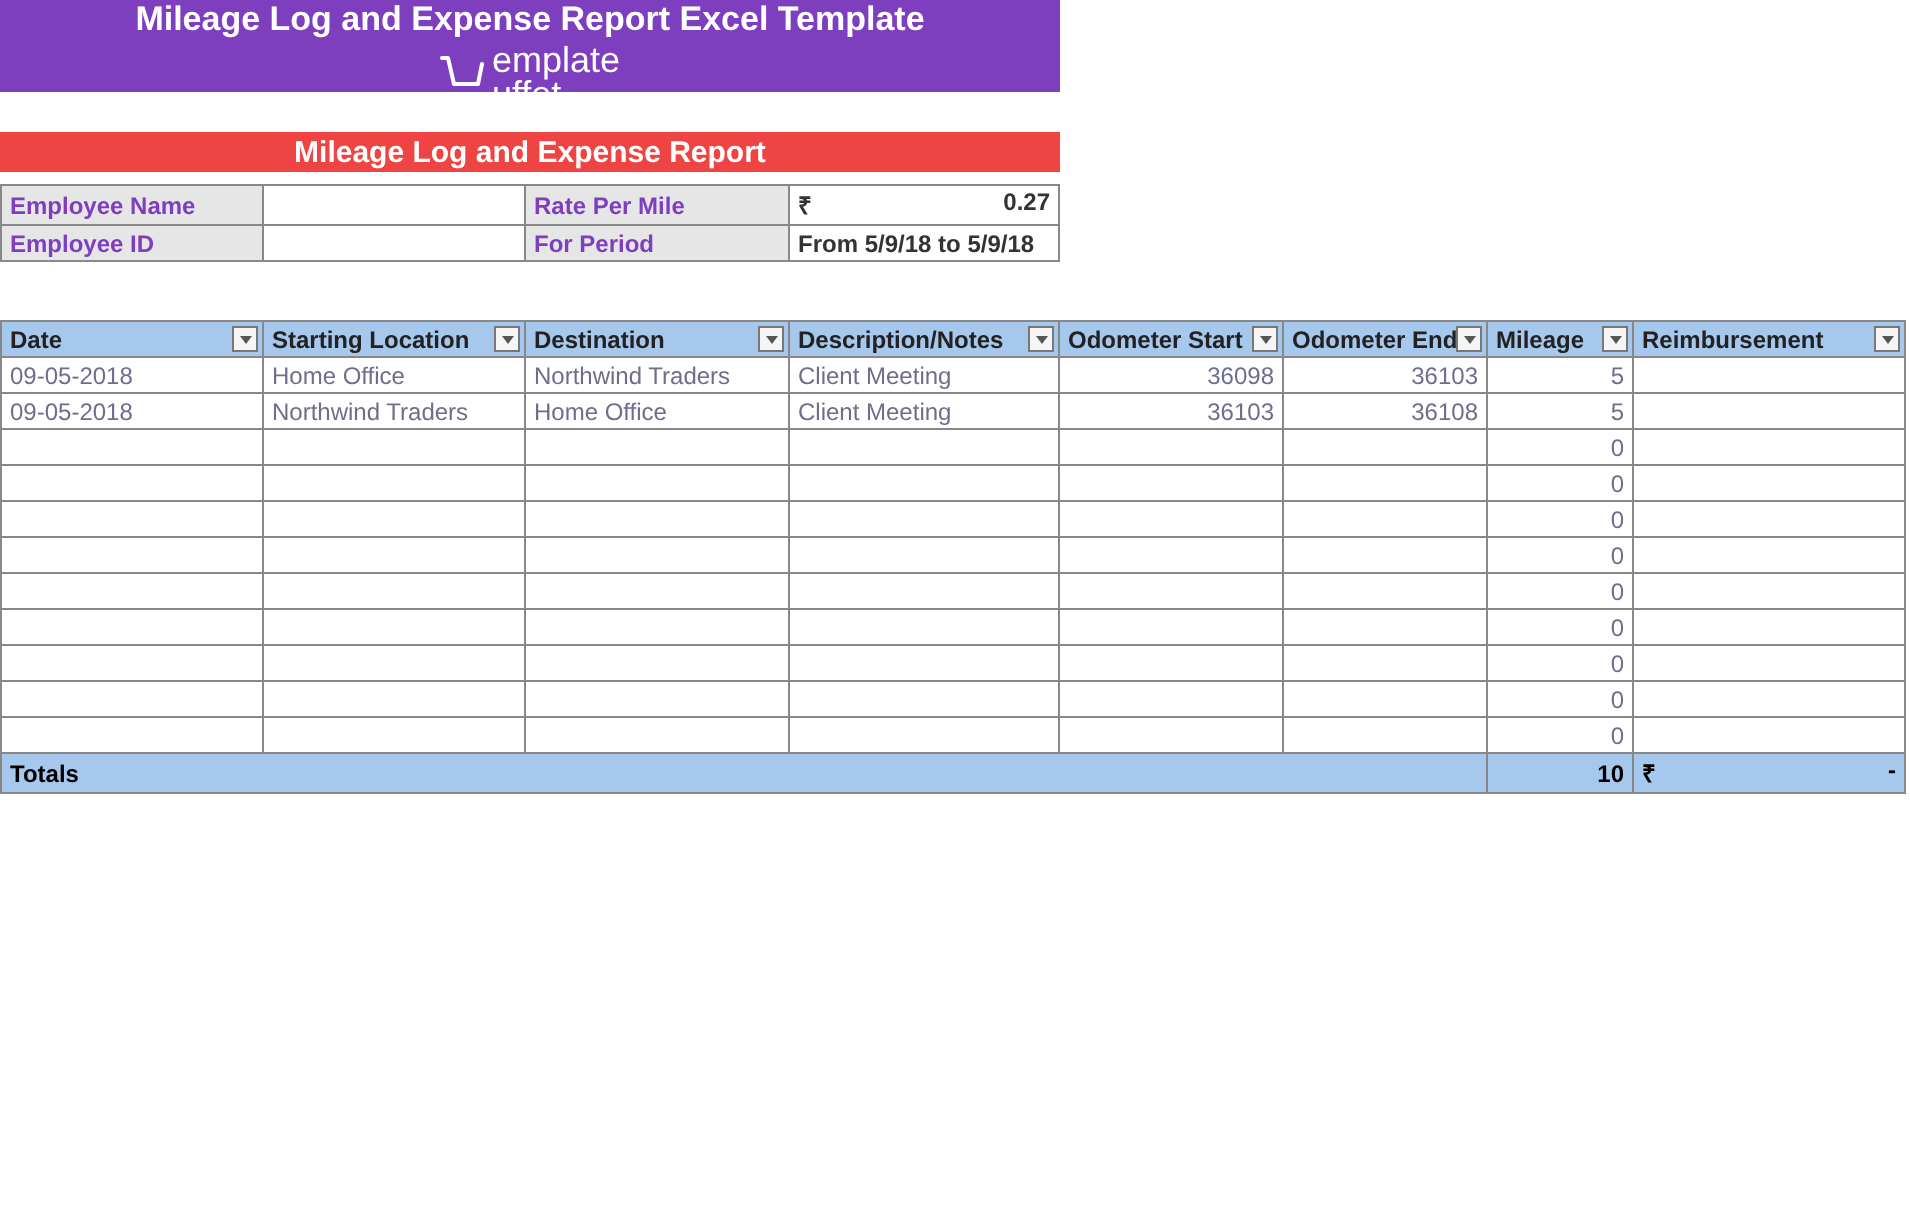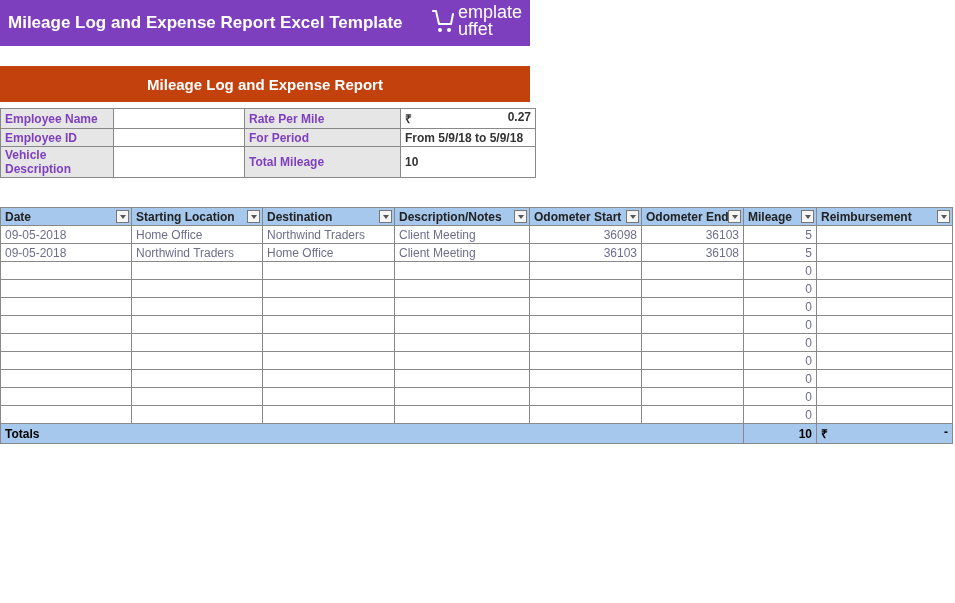--- a/index.html
+++ b/index.html
@@ -12,58 +12,59 @@
     background: #7e3fbf;
     color: #fff;
     height: 46px;
     display: flex;
     align-items: center;
     padding: 0 8px;
     width: 530px;
     font-weight: bold;
     font-size: 17px;
     justify-content: space-between;
+    flex-direction: column;
   }
   .title-bar .logo-wrap {
     display: flex;
     align-items: center;
     gap: 4px;
   }
   .title-bar .logo-text {
     font-family: cursive, Arial;
     font-size: 18px;
     font-weight: 400;
   }
   .subtitle-bar {
-    background: #c2410c;
+    background: #ef4444;
     color: #fff;
-    height: 36px;
+    height: 20px;
     display: flex;
     align-items: center;
     justify-content: center;
     width: 530px;
     font-weight: bold;
     font-size: 15px;
     margin-top: 20px;
     margin-bottom: 6px;
   }
   .info-table {
     border-collapse: collapse;
     margin-bottom: 2px;
   }
   .info-table td {
     border: 1px solid #888;
     height: 18px;
     font-size: 12px;
     padding: 1px 4px;
     vertical-align: middle;
   }
-  .lbl { background: #e6e6e6; color: #7e3fbf; font-weight: bold; width: 113px; }
+  .lbl { background: #e6e6e6; color: #7e3fbf; font-weight: bold; width: 131px; }
   .val-empty { background: #fff; width: 131px; }
-  .lbl2 { background: #e6e6e6; color: #7e3fbf; font-weight: bold; width: 156px; margin-left: 31px; }
+  .lbl2 { background: #e6e6e6; color: #7e3fbf; font-weight: bold; width: 132px; margin-left: 31px; }
   .val2 { background: #fff; width: 135px; color: #333; font-weight: bold; }
   .val2.right { text-align: right; }
   .val2 .rupee { float: left; }
 
   .main-table {
     border-collapse: collapse;
     width: 952px;
     table-layout: fixed;
     margin-top: 29px;
   }
@@ -138,26 +139,20 @@
     <td class="val-empty"></td>
     <td class="lbl2">Rate Per Mile</td>
     <td class="val2 right"><span class="rupee">₹</span><span>0.27</span></td>
   </tr>
   <tr>
     <td class="lbl">Employee ID</td>
     <td class="val-empty"></td>
     <td class="lbl2">For Period</td>
     <td class="val2" style="text-align:left">From 5/9/18 to 5/9/18</td>
   </tr>
-  <tr>
-    <td class="lbl">Vehicle Description</td>
-    <td class="val-empty"></td>
-    <td class="lbl2">Total Mileage</td>
-    <td class="val2" style="text-align:left">10</td>
-  </tr>
 </tbody>
   </table>
 
 <table class="main-table">
   <colgroup>
     <col class="col-date">
       <col class="col-start">
       <col class="col-dest">
       <col class="col-desc">
     <col class="col-odo1">

